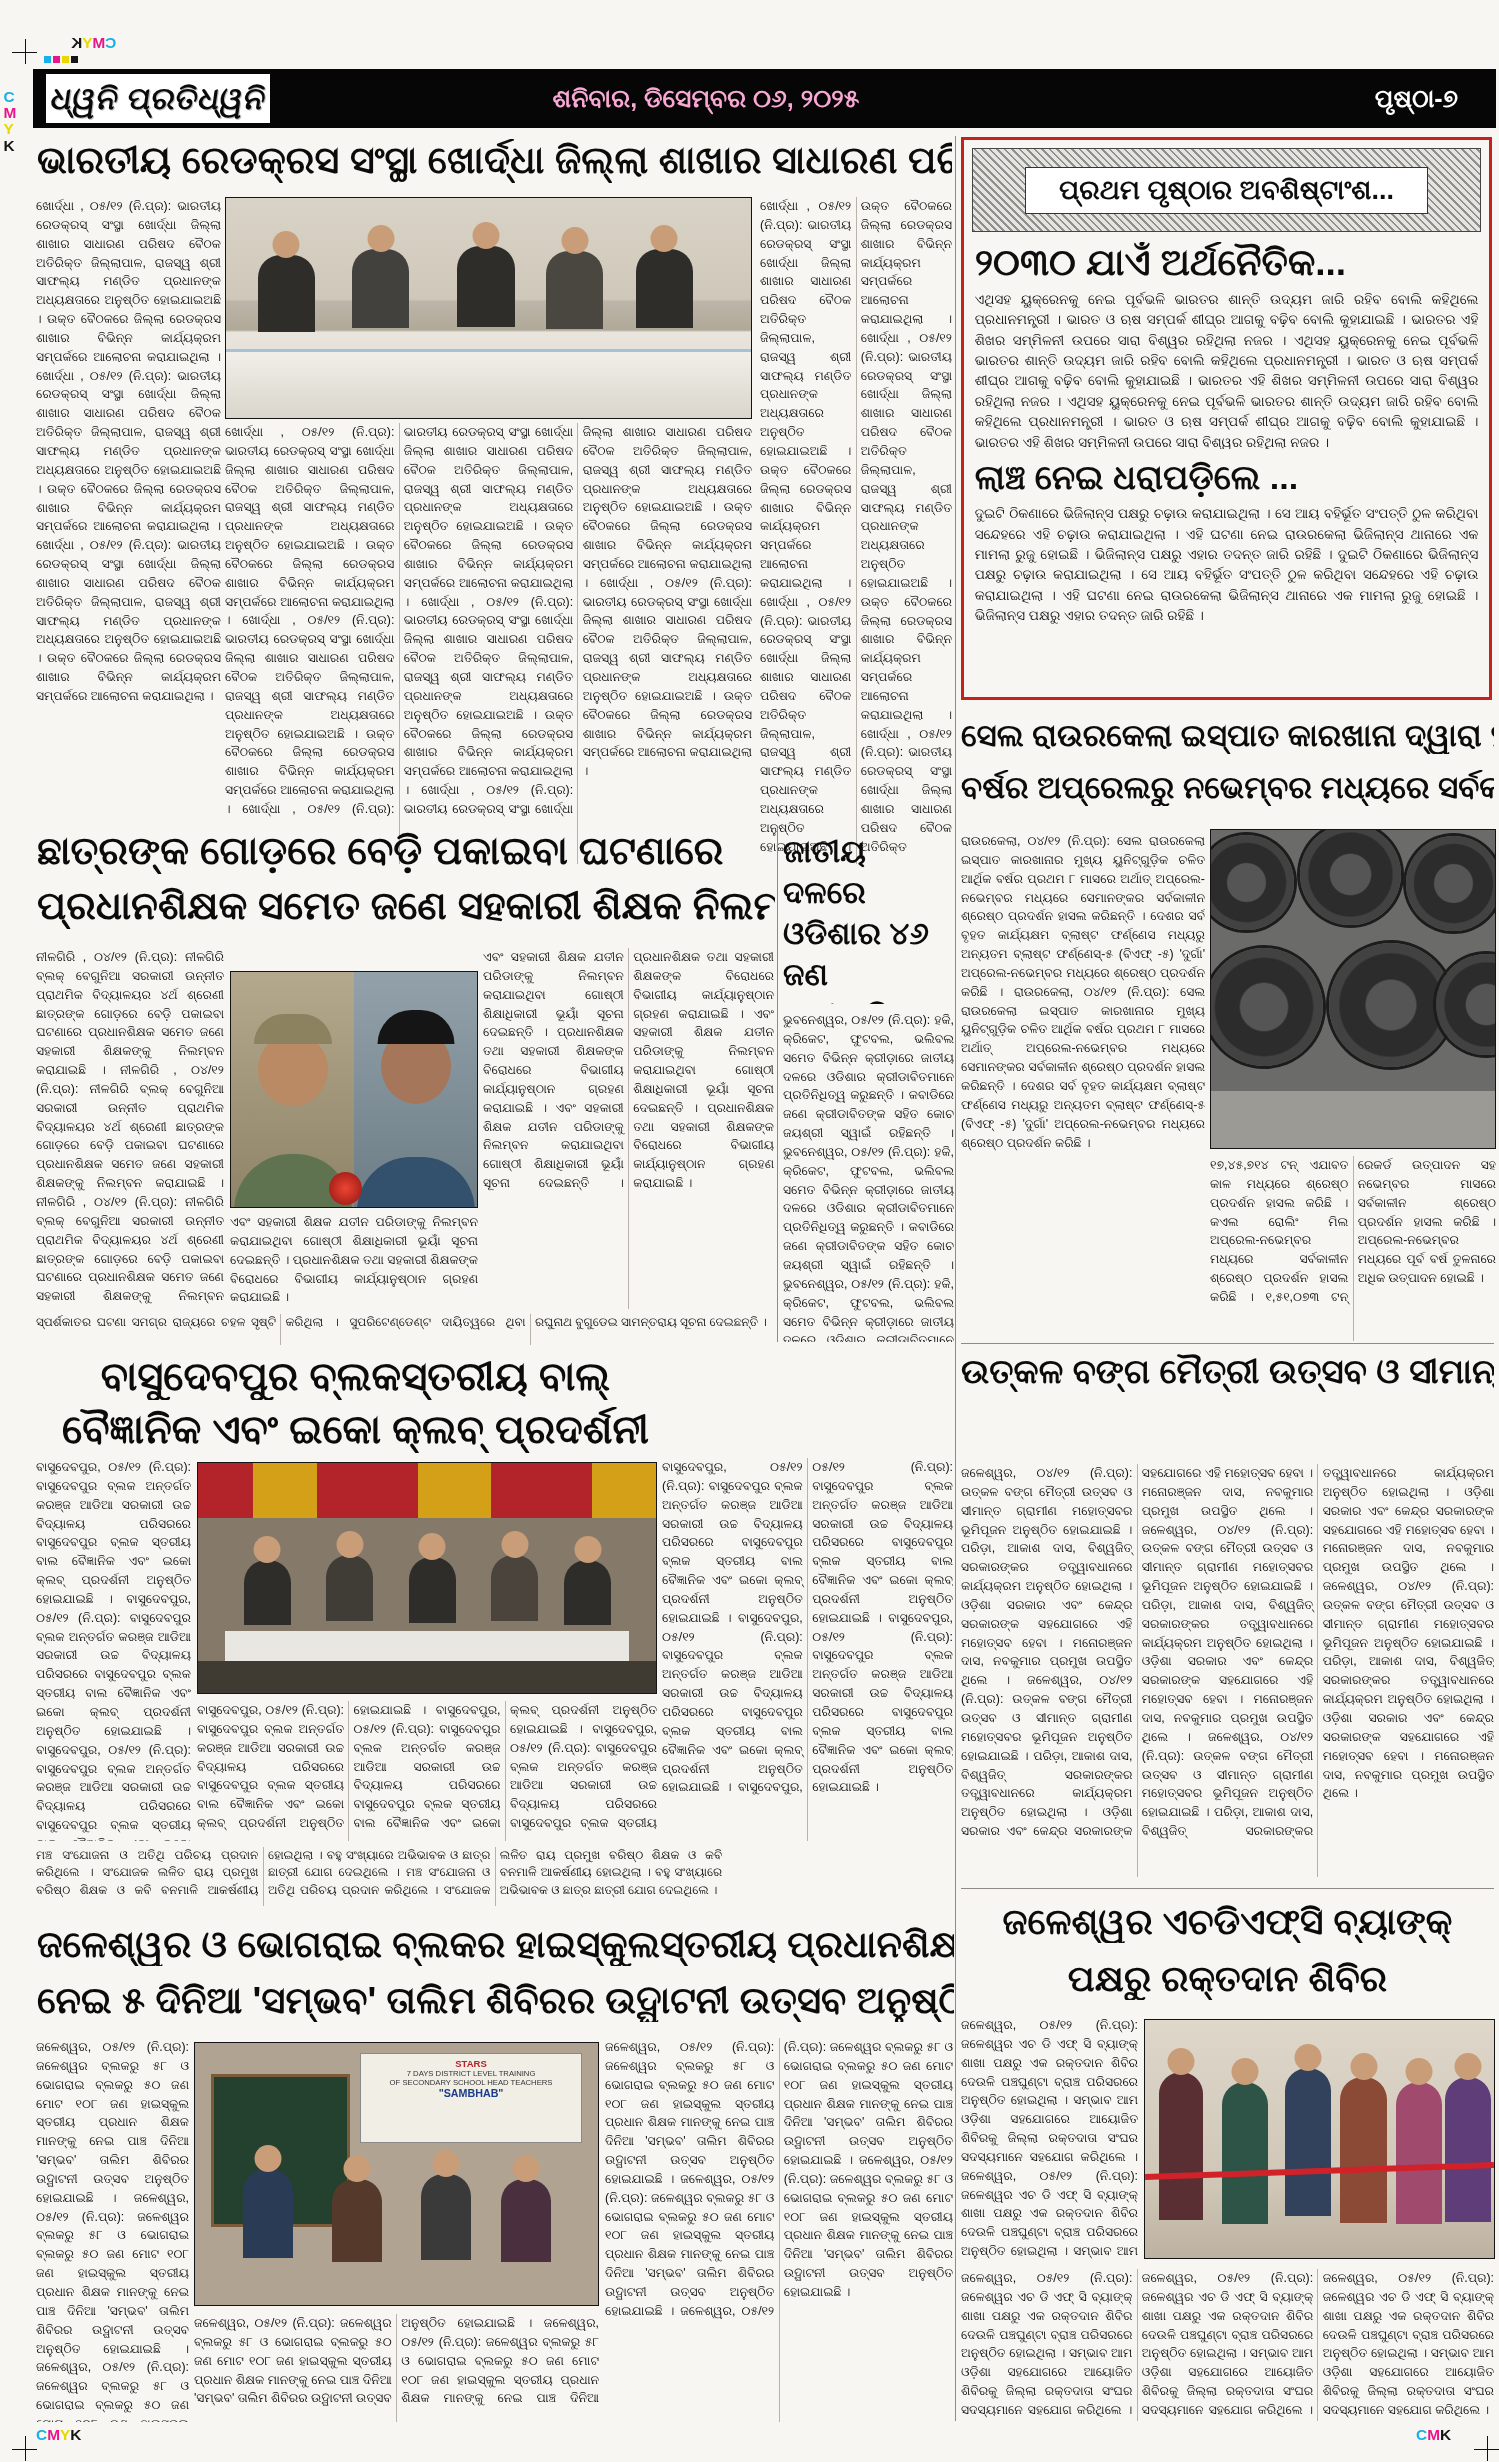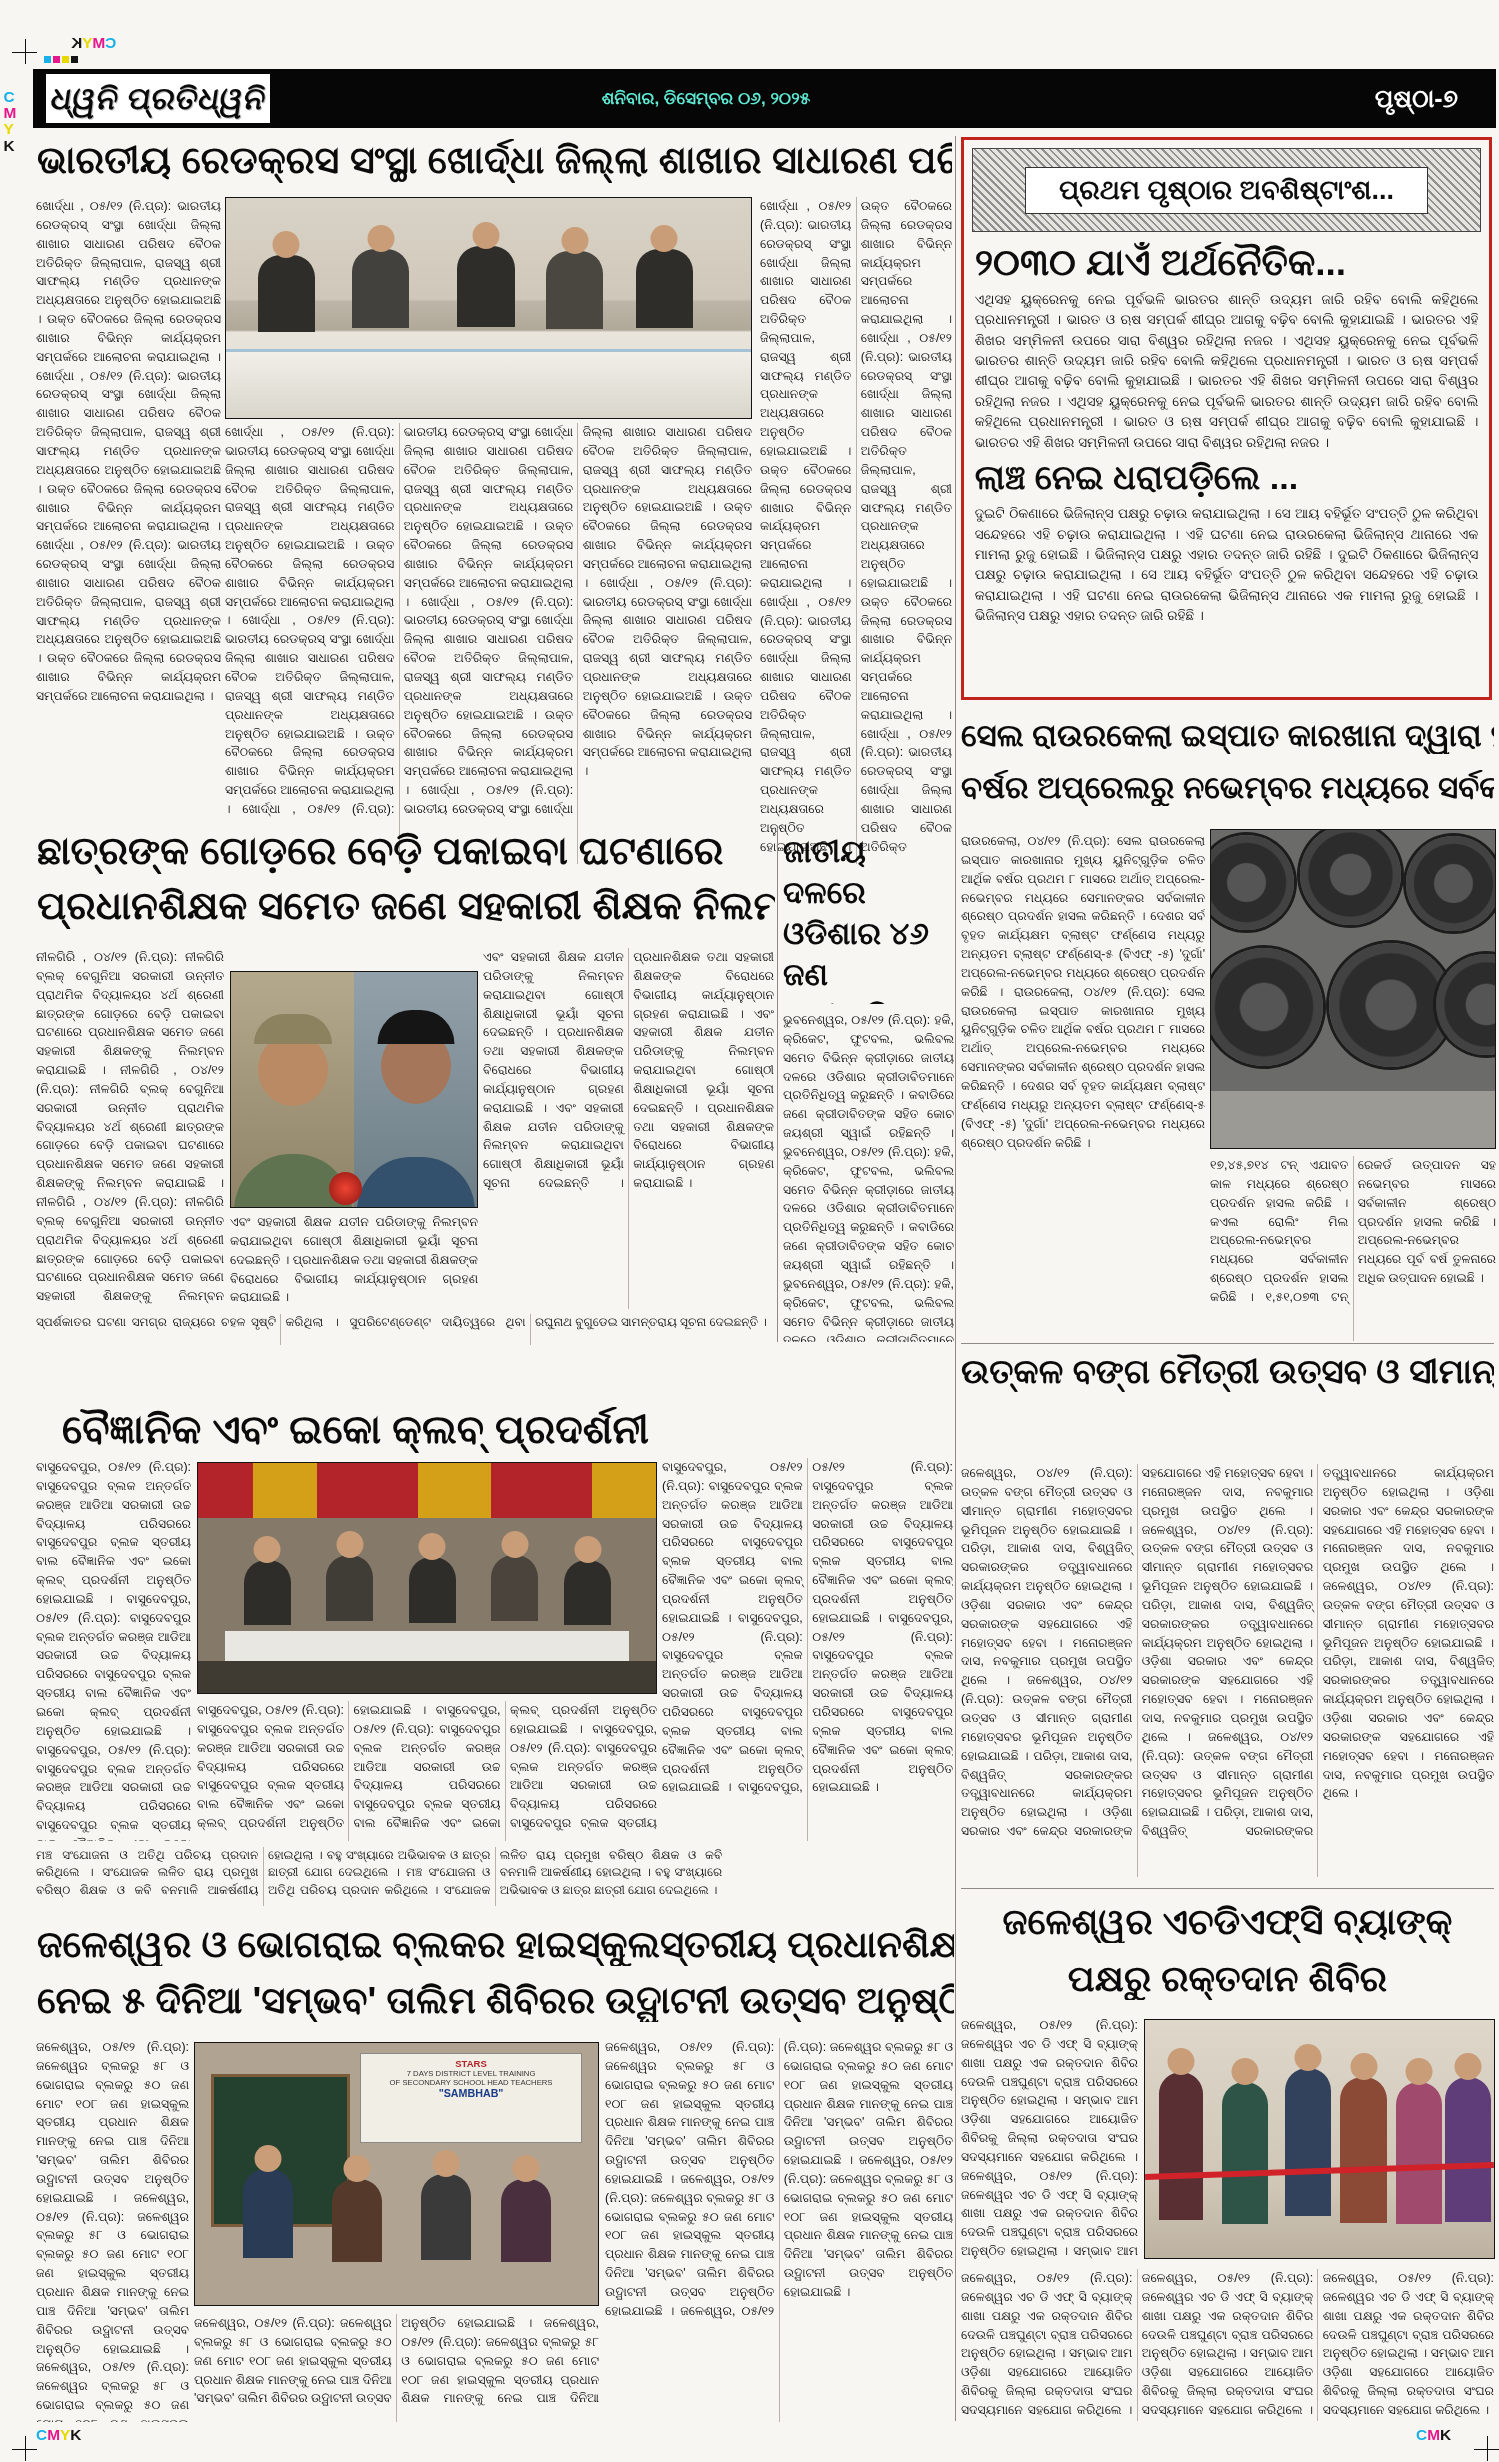--- a/index.html
+++ b/index.html
@@ -5,22 +5,22 @@
   html,body{margin:0;padding:0;background:#ffffff;}
   .page{position:relative;width:1500px;height:2462px;background:#f7f6f2;
         font-family:"Liberation Sans","DejaVu Sans",sans-serif;color:#0e0e0e;overflow:hidden;}
   .abs{position:absolute;}
   
   .masthead{position:absolute;left:33px;top:69px;width:1463px;height:59px;background:#060606;}
   .logo-box{position:absolute;left:13px;top:5.3px;width:224px;height:49px;background:#ffffff;
             display:flex;align-items:center;justify-content:center;}
   .logo-text{font-size:31px;font-weight:bold;transform:skewX(-8deg);letter-spacing:0.6px;color:#0a0a0a;
              text-shadow:1.2px 1.2px 0 #bbb;white-space:nowrap;}
-  .date-line{position:absolute;left:46%;top:50%;transform:translate(-50%,-50%);color:#5eead4;
-             font-size:17px;font-weight:bold;white-space:nowrap;}
+  .date-line{position:absolute;left:46%;top:50%;transform:translate(-50%,-50%);color:#f9a8d4;
+             font-size:25px;font-weight:bold;white-space:nowrap;}
   .page-label{position:absolute;right:38px;top:50%;transform:translateY(-50%);color:#fff;
               font-size:25px;font-weight:bold;white-space:nowrap;}
   
   .hl{position:absolute;font-weight:bold;color:#0b0b0b;white-space:nowrap;overflow:hidden;}
   .hl.center{text-align:center;}
   
   .bt{position:absolute;font-size:12.4px;line-height:1.52;text-align:justify;overflow:hidden;
       column-gap:9.5px;column-rule:0.6px solid #b7b3aa;word-break:break-word;}
   .bt.small{font-size:12px;line-height:1.45;}
   
@@ -151,20 +151,21 @@
 
   <div class="vr" style="left:777px;top:829px;height:513px;"></div>
   <div class="hl" style="left:783px;top:832px;width:171px;font-size:31px;line-height:1.32;white-space:normal;height:172px;">
     <div>ଜାତୀୟ</div>
     <div>ଦଳରେ</div>
     <div>ଓଡିଶାର ୪୬</div>
     <div>ଜଣ କ୍ରୀଡାବିତ</div>
   </div>
   <div class="bt" style="left:783px;top:1011px;width:171px;height:331px;">ଭୁବନେଶ୍ୱର, ୦୫/୧୨ (ନି.ପ୍ର): ହକି, କ୍ରିକେଟ, ଫୁଟବଲ, ଭଲିବଲ ସମେତ ବିଭିନ୍ନ କ୍ରୀଡ଼ାରେ ଜାତୀୟ ଦଳରେ ଓଡିଶାର କ୍ରୀଡାବିତମାନେ ପ୍ରତିନିଧିତ୍ୱ କରୁଛନ୍ତି । କବାଡିରେ ଜଣେ କ୍ରୀଡାବିତଙ୍କ ସହିତ କୋଚ ଜୟଶ୍ରୀ ସ୍ୱାଇଁ ରହିଛନ୍ତି । ଭୁବନେଶ୍ୱର, ୦୫/୧୨ (ନି.ପ୍ର): ହକି, କ୍ରିକେଟ, ଫୁଟବଲ, ଭଲିବଲ ସମେତ ବିଭିନ୍ନ କ୍ରୀଡ଼ାରେ ଜାତୀୟ ଦଳରେ ଓଡିଶାର କ୍ରୀଡାବିତମାନେ ପ୍ରତିନିଧିତ୍ୱ କରୁଛନ୍ତି । କବାଡିରେ ଜଣେ କ୍ରୀଡାବିତଙ୍କ ସହିତ କୋଚ ଜୟଶ୍ରୀ ସ୍ୱାଇଁ ରହିଛନ୍ତି । ଭୁବନେଶ୍ୱର, ୦୫/୧୨ (ନି.ପ୍ର): ହକି, କ୍ରିକେଟ, ଫୁଟବଲ, ଭଲିବଲ ସମେତ ବିଭିନ୍ନ କ୍ରୀଡ଼ାରେ ଜାତୀୟ ଦଳରେ ଓଡିଶାର କ୍ରୀଡାବିତମାନେ ପ୍ରତିନିଧିତ୍ୱ କରୁଛନ୍ତି । କବାଡିରେ ଜଣେ କ୍ରୀଡାବିତଙ୍କ ସହିତ କୋଚ ଜୟଶ୍ରୀ ସ୍ୱାଇଁ ରହିଛନ୍ତି ।</div>
 
+  <div class="hl center" style="left:37px;top:1354px;width:637px;font-size:40px;">ବାସୁଦେବପୁର ବ୍ଲକସ୍ତରୀୟ ବାଲ୍</div>
   <div class="hl center" style="left:37px;top:1407px;width:637px;font-size:40px;">ବୈଜ୍ଞାନିକ ଏବଂ ଇକୋ କ୍ଲବ୍ ପ୍ରଦର୍ଶନୀ</div>
 
   <div class="photo" style="left:197px;top:1462px;width:460px;height:232px;background:#857a6a;">
     <div style="position:absolute;top:0;width:100%;height:24%;background:linear-gradient(90deg,#b3232a 0 12%,#d4a017 12% 26%,#b3232a 26% 48%,#d4a017 48% 64%,#b3232a 64% 86%,#d4a017 86% 100%);"></div>
     <div class="pp" style="left:10%;top:42%;width:47px;height:65px;"></div>
     <div class="pp" style="left:28%;top:40%;width:47px;height:66px;background:#403c36;"></div>
     <div class="pp" style="left:46%;top:41%;width:47px;height:66px;"></div>
     <div class="pp" style="left:64%;top:40%;width:47px;height:66px;background:#4a443c;"></div>
     <div class="pp" style="left:80%;top:42%;width:47px;height:65px;"></div>
     <div style="position:absolute;left:6%;bottom:14%;width:88%;height:13%;background:#e9e7e1;"></div>

